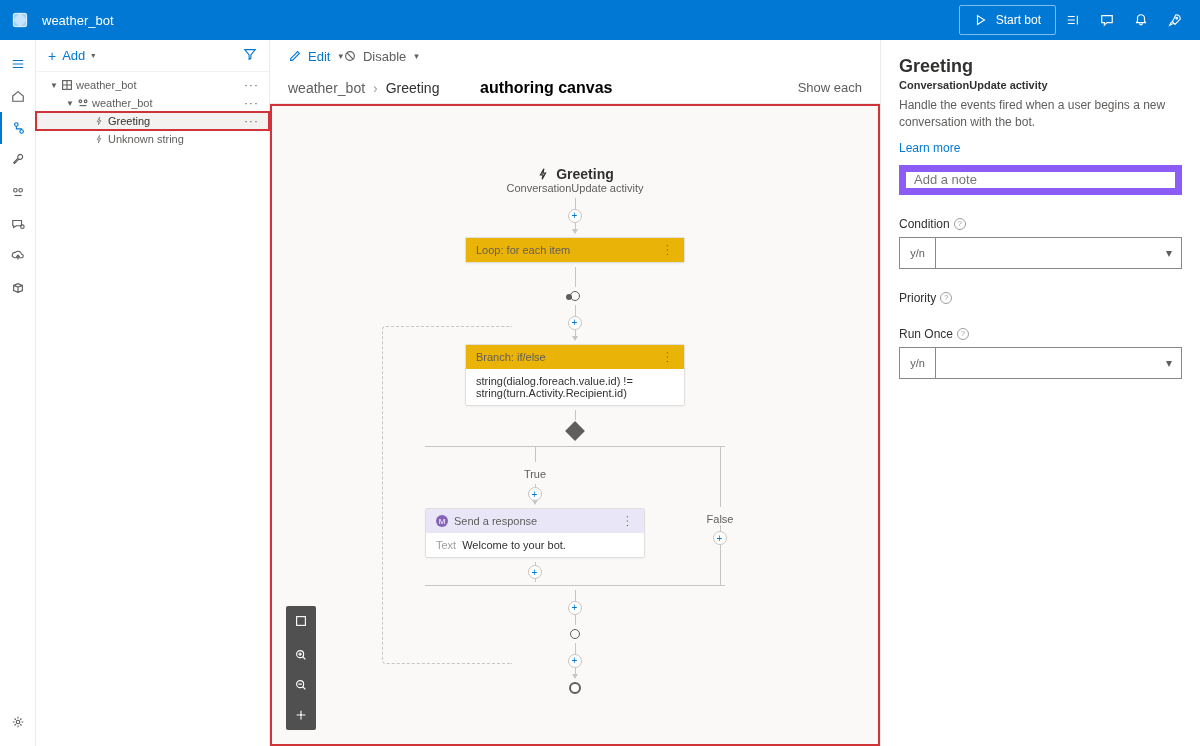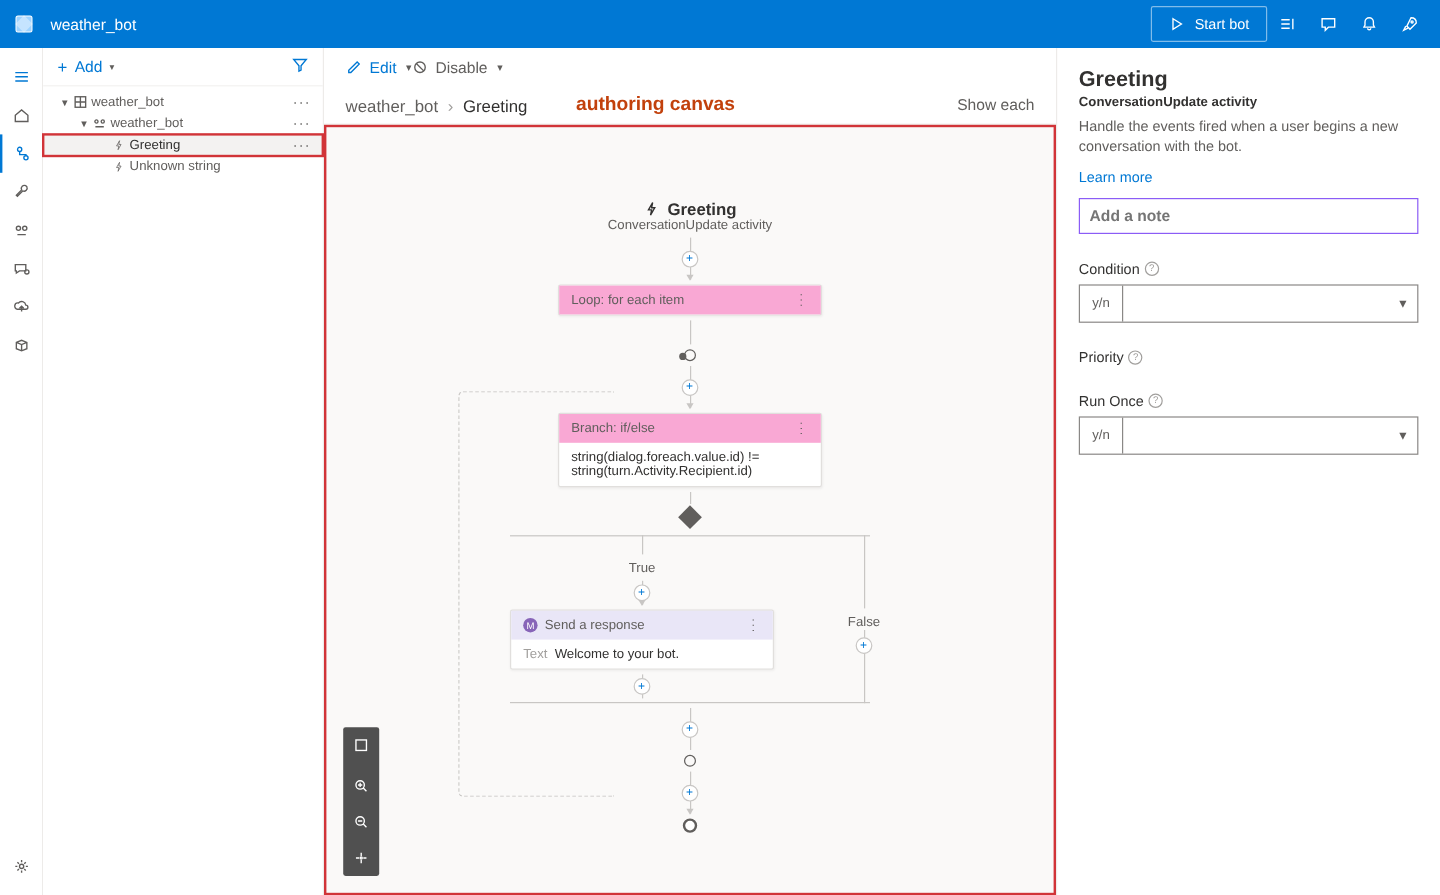--- a/index.html
+++ b/index.html
@@ -42,38 +42,38 @@
   .main { position: absolute; left: 270px; top: 40px; right: 0; bottom: 0; display: flex; }
   .canvaswrap { flex: 1; display: flex; flex-direction: column; min-width: 0; }
   .toolbar { height: 32px; display: flex; align-items: center; padding: 0 18px; font-size: 13px; }
   .toolbar .tbtn { display: flex; align-items: center; gap: 6px; cursor: pointer; color: #605e5c; }
   .toolbar .tbtn.edit { color: #0078d4; }
   .toolbar .chev { font-size: 9px; color: #605e5c; margin-left: 2px; }
   .breadcrumb { height: 32px; display: flex; align-items: center; padding: 0 18px; border-bottom: 1px solid #edebe9; font-size: 14px; position: relative; }
   .breadcrumb .bc { color: #605e5c; }
   .breadcrumb .bc.cur { color: #323130; }
   .breadcrumb .sep { color: #a19f9d; margin: 0 8px; }
-  .breadcrumb .annot { position: absolute; left: 210px; color: #c2410c; font-size: 16px; font-weight: 600; }
+  .breadcrumb .annot { position: absolute; left: 210px; color: #000000; font-size: 16px; font-weight: 600; }
   .breadcrumb .showcode { margin-left: auto; color: #605e5c; font-size: 13px; cursor: pointer; }
   
   .canvas { flex: 1; background: #faf9f8; position: relative; overflow: hidden; border: 2px solid #d13438; }
   .flowroot { position: absolute; left: 50%; top: 60px; transform: translateX(-50%); width: 460px; display: flex; flex-direction: column; align-items: center; }
   .triggerheader { text-align: center; }
   .triggerheader .row1 { display: flex; align-items: center; justify-content: center; gap: 6px; font-size: 14px; font-weight: 600; }
   .triggerheader .row1 svg { width: 14px; height: 14px; }
   .triggerheader .sub { font-size: 11px; color: #605e5c; }
   .vline { width: 1px; background: #c8c6c4; margin: 4px 0; }
   .vline.h35 { height: 35px; position: relative; }
   .vline.h20 { height: 20px; position: relative; }
   .vline .arrow { position: absolute; bottom: -1px; left: -3px; width: 0; height: 0; border-left: 3.5px solid transparent; border-right: 3.5px solid transparent; border-top: 5px solid #c8c6c4; }
   .plus { width: 14px; height: 14px; border-radius: 50%; border: 1px solid #c8c6c4; display: flex; align-items: center; justify-content: center; font-size: 10px; color: #0078d4; position: absolute; background: #fff; left: -7px; cursor: pointer; }
   .plus.mid { top: 50%; transform: translateY(-50%); }
   
   .card { width: 220px; border: 1px solid #e1dfdd; background: #fff; border-radius: 2px; box-shadow: 0 1px 2px rgba(0,0,0,0.05); }
-  .card .ch { background: #f9a8d4; padding: 6px 10px; font-size: 11px; color: #605e5c; display: flex; align-items: center; position: relative; }
+  .card .ch { background: #eab308; padding: 6px 10px; font-size: 11px; color: #605e5c; display: flex; align-items: center; position: relative; }
   .card .ch .dots { position: absolute; right: 10px; cursor: pointer; letter-spacing: 1px; font-size: 10px; transform: rotate(90deg); }
   .card .cb { padding: 6px 10px; font-size: 11px; color: #323130; }
   .card.purple .ch { background: #e9e6f7; }
   .card.purple .ch .bullet { display:inline-flex; width:12px; height:12px; border-radius:50%; background:#8764b8; color:#fff; align-items:center; justify-content:center; font-size:8px; margin-right:6px; }
   .card .cb .lbl { color: #a19f9d; margin-right: 6px; }
   
   .loopdash { position: absolute; left: 110px; top: 220px; width: 130px; height: 338px; border: 1px dashed #c8c6c4; border-right: none; border-top-left-radius: 4px; border-bottom-left-radius: 4px; }
   .loopjoin { width: 10px; height: 10px; border: 1px solid #605e5c; border-radius: 50%; background: #faf9f8; position: relative; }
   .loopjoin .inner { position: absolute; left: -5px; top: 2px; width: 6px; height: 6px; background: #605e5c; border-radius: 50%; }
   
@@ -88,21 +88,21 @@
   .zoomctrl { position: absolute; left: 14px; bottom: 14px; width: 30px; background: #505050; border-radius: 2px; display: flex; flex-direction: column; }
   .zoomctrl .zbtn { width: 30px; height: 30px; display: flex; align-items: center; justify-content: center; color: #fff; cursor: pointer; }
   .zoomctrl .sep { height: 4px; }
   
   
   .props { width: 320px; border-left: 1px solid #edebe9; padding: 16px 18px; overflow-y: auto; }
   .props h2 { font-size: 18px; font-weight: 600; margin-bottom: 2px; }
   .props .subtitle { font-size: 11px; font-weight: 600; color: #323130; }
   .props .desc { font-size: 12px; color: #605e5c; margin-top: 6px; line-height: 1.4; }
   .props .link { color: #0078d4; font-size: 12px; margin-top: 10px; display: inline-block; cursor: pointer; }
-  .props .noteinput { width: 100%; height: 30px; border: 1px solid #8b5cf6; padding: 0 8px; margin-top: 10px; font-size: 13px; font-weight: bold; }
+  .props .noteinput { width: 100%; height: 30px; border: 7px solid #8b5cf6; padding: 0 8px; margin-top: 10px; font-size: 13px; }
   .props .field { margin-top: 22px; }
   .props .field .flbl { font-size: 12px; color: #323130; display: flex; align-items: center; gap: 4px; }
   .props .field .helpic { width: 12px; height: 12px; border: 1px solid #a19f9d; border-radius: 50%; display: inline-flex; align-items: center; justify-content: center; font-size: 8px; color: #a19f9d; }
   .props .field .ctrl { display: flex; margin-top: 6px; border: 1px solid #8a8886; height: 32px; }
   .props .field .ctrl .prefix { width: 36px; border-right: 1px solid #8a8886; display: flex; align-items: center; justify-content: center; font-size: 11px; color: #605e5c; }
   .props .field .ctrl .body { flex: 1; display: flex; align-items: center; padding: 0 8px; font-size: 12px; color: #a19f9d; }
   .props .field .ctrl .dd { width: 24px; display: flex; align-items: center; justify-content: center; color: #605e5c; cursor: pointer; }
   
   svg.icon { width: 14px; height: 14px; stroke: currentColor; fill: none; stroke-width: 1.3; }
 </style>

